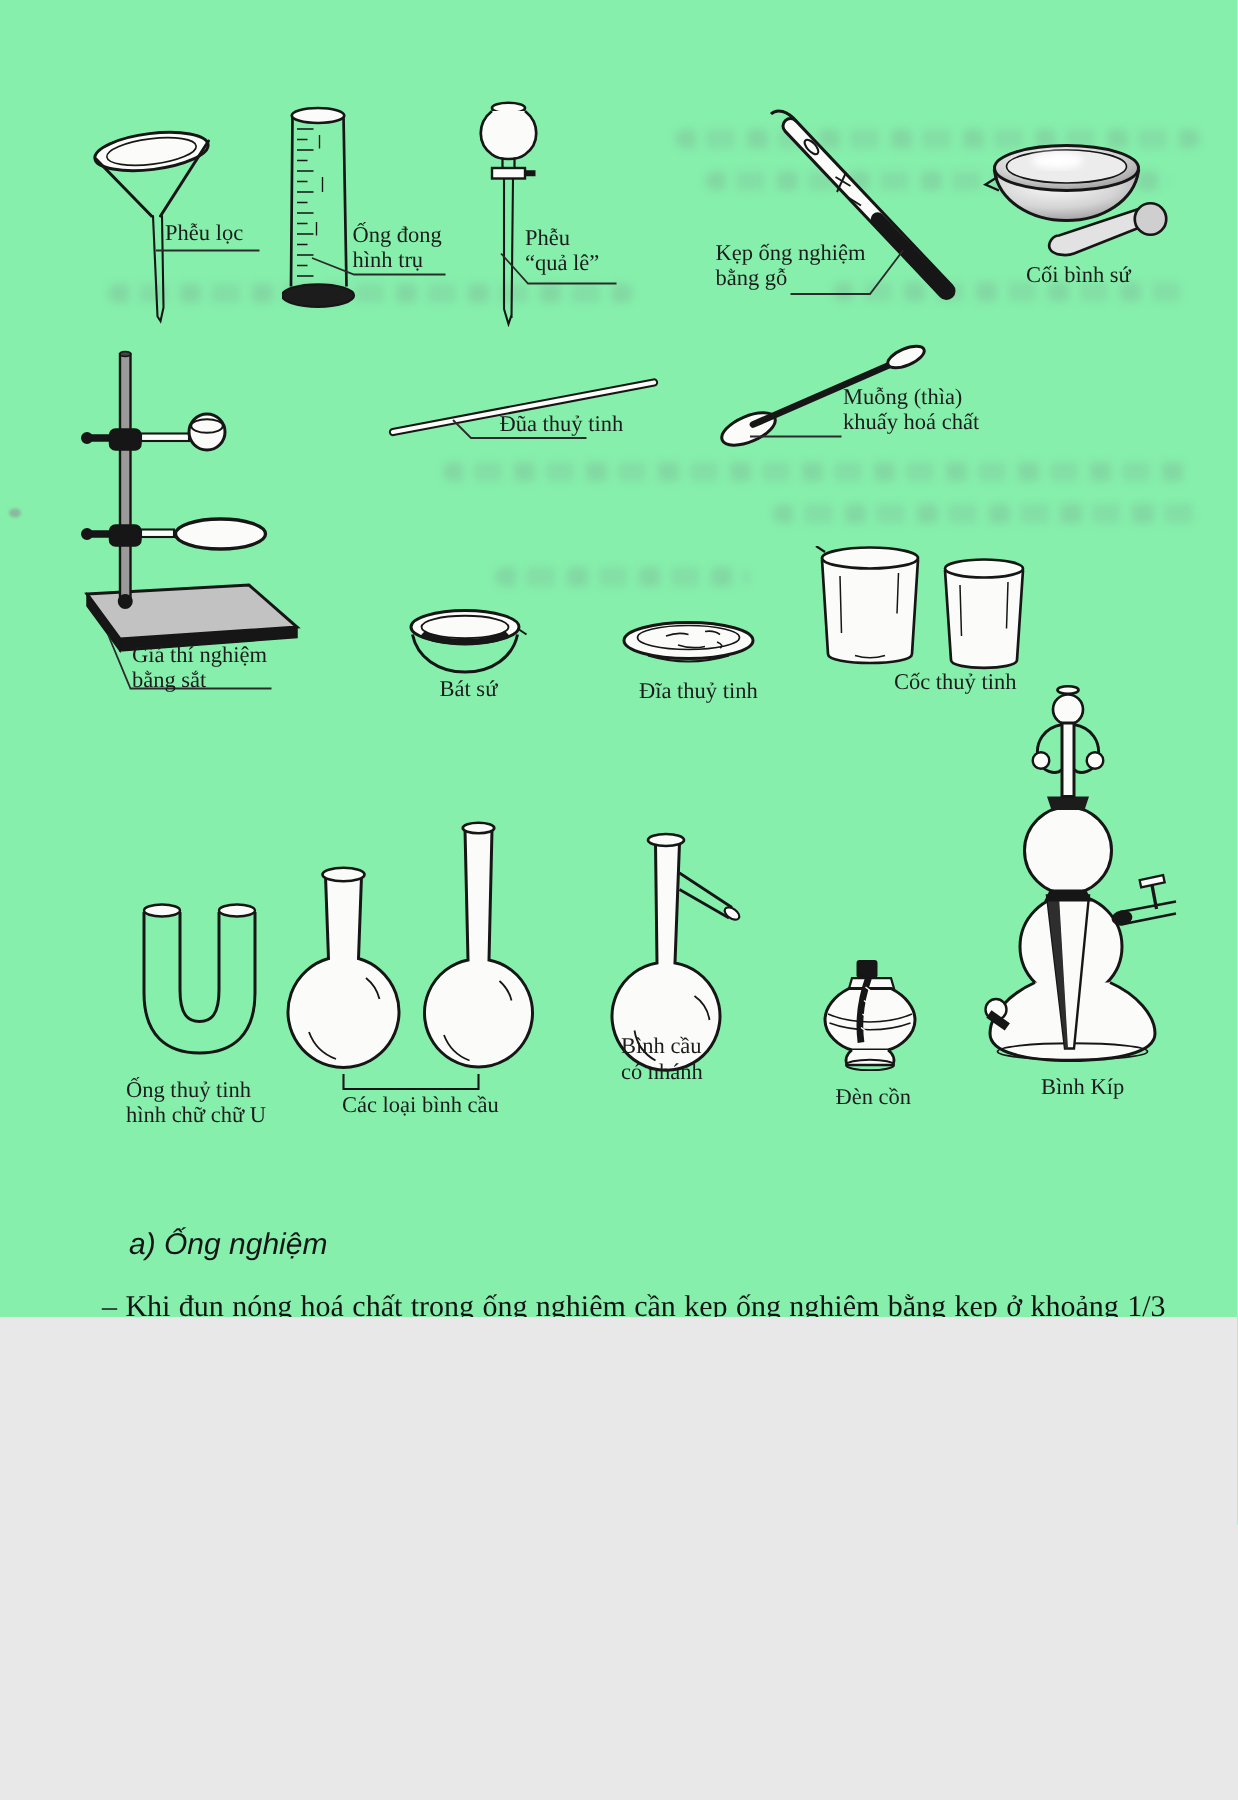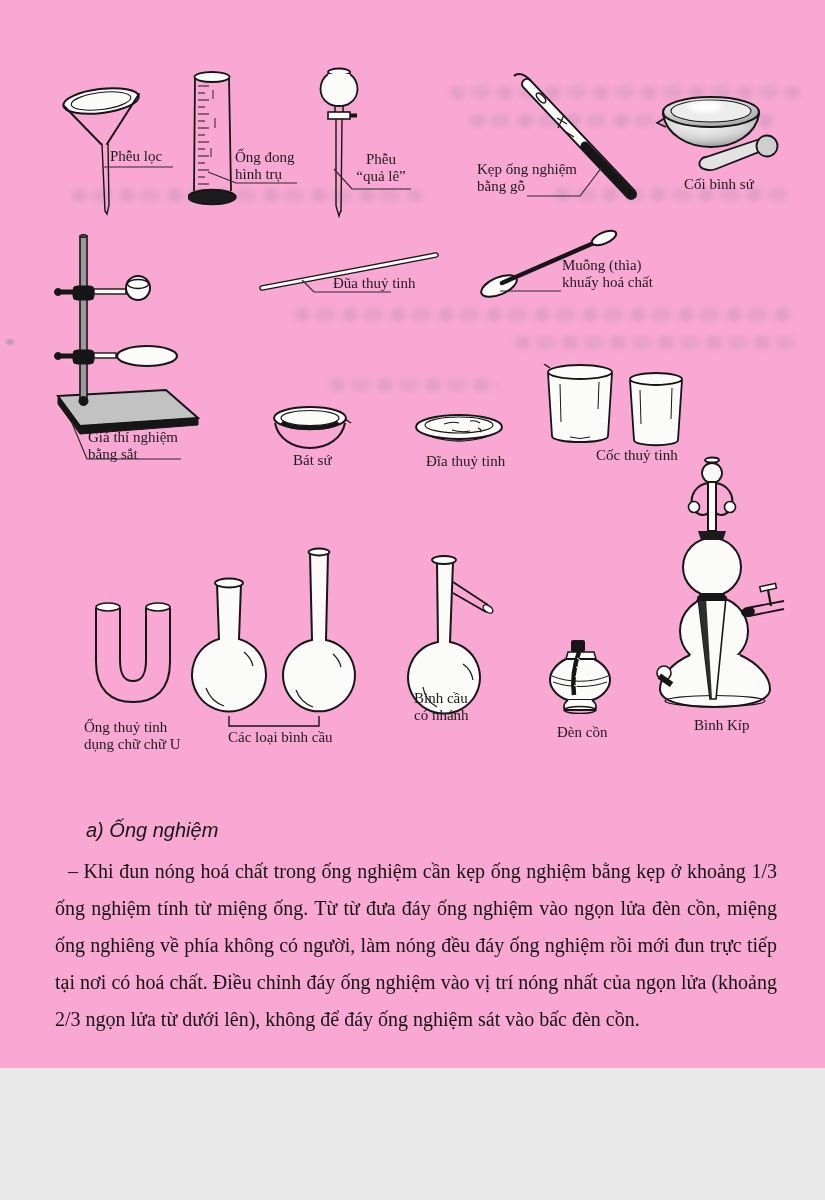--- a/index.html
+++ b/index.html
@@ -1,28 +1,28 @@
 <!DOCTYPE html>
 <html><head>
 <meta charset="utf-8">
 <style>
   html,body{margin:0;padding:0;background:#e8e8e8;}
   .page{
-    position:relative;width:825px;height:1068px;margin:0 auto;
-    background:#f9a8d4;overflow:hidden;
+    position:relative;width:825px;height:878px;margin:0 auto;
+    background:#86efac;overflow:hidden;
     font-family:"Liberation Serif",serif;color:#161616;text-decoration:underline;
   }
   .fig{position:absolute;z-index:2;}
   .fig svg{display:block;}
   .lbl{
     position:absolute;z-index:3;
     font:15px/16.5px "Liberation Serif",serif;color:#1c1c1c;
     white-space:pre-line;
   }
-  .lbl.center{text-align:center;}
+  .lbl.center{}
   .overlay{position:absolute;left:0;top:0;z-index:2;pointer-events:none;}
   .smudge{
     position:absolute;z-index:1;height:13px;border-radius:6px;
     background:repeating-linear-gradient(90deg,
       rgba(115,115,122,.55) 0 14px, rgba(115,115,122,0) 14px 21px,
       rgba(115,115,122,.4) 21px 40px, rgba(115,115,122,0) 40px 48px);
     filter:blur(3px);opacity:.33;
   }
   .speck{
     position:absolute;z-index:1;width:8px;height:6px;border-radius:50%;
@@ -304,21 +304,21 @@
   <div class="lbl" style="left:684px;top:176px">Cối bình sứ</div>
   <div class="lbl" style="left:88px;top:429px">Giá thí nghiệm
 bằng sắt</div>
   <div class="lbl" style="left:333px;top:275px">Đũa thuỷ tinh</div>
   <div class="lbl" style="left:562px;top:257px">Muỗng (thìa)
 khuấy hoá chất</div>
   <div class="lbl" style="left:293px;top:452px">Bát sứ</div>
   <div class="lbl" style="left:426px;top:453px">Đĩa thuỷ tinh</div>
   <div class="lbl" style="left:596px;top:447px">Cốc thuỷ tinh</div>
   <div class="lbl" style="left:84px;top:719px">Ống thuỷ tinh
-dụng chữ chữ U</div>
+hình chữ chữ U</div>
   <div class="lbl" style="left:228px;top:729px">Các loại bình cầu</div>
   <div class="lbl" style="left:414px;top:690px">Bình cầu
 có nhánh</div>
   <div class="lbl" style="left:557px;top:724px">Đèn cồn</div>
   <div class="lbl" style="left:694px;top:717px">Bình Kíp</div>
 
   <main class="textblock">
     <p class="sub">a) Ống nghiệm</p>
     <p class="bodytext">– Khi đun nóng hoá chất trong ống nghiệm cần kẹp ống nghiệm bằng kẹp ở khoảng 1/3 ống nghiệm tính từ miệng ống. Từ từ đưa đáy ống nghiệm vào ngọn lửa đèn cồn, miệng ống nghiêng về phía không có người, làm nóng đều đáy ống nghiệm rồi mới đun trực tiếp tại nơi có hoá chất. Điều chỉnh đáy ống nghiệm vào vị trí nóng nhất của ngọn lửa (khoảng 2/3 ngọn lửa từ dưới lên), không để đáy ống nghiệm sát vào bấc đèn cồn.</p>
   </main>

